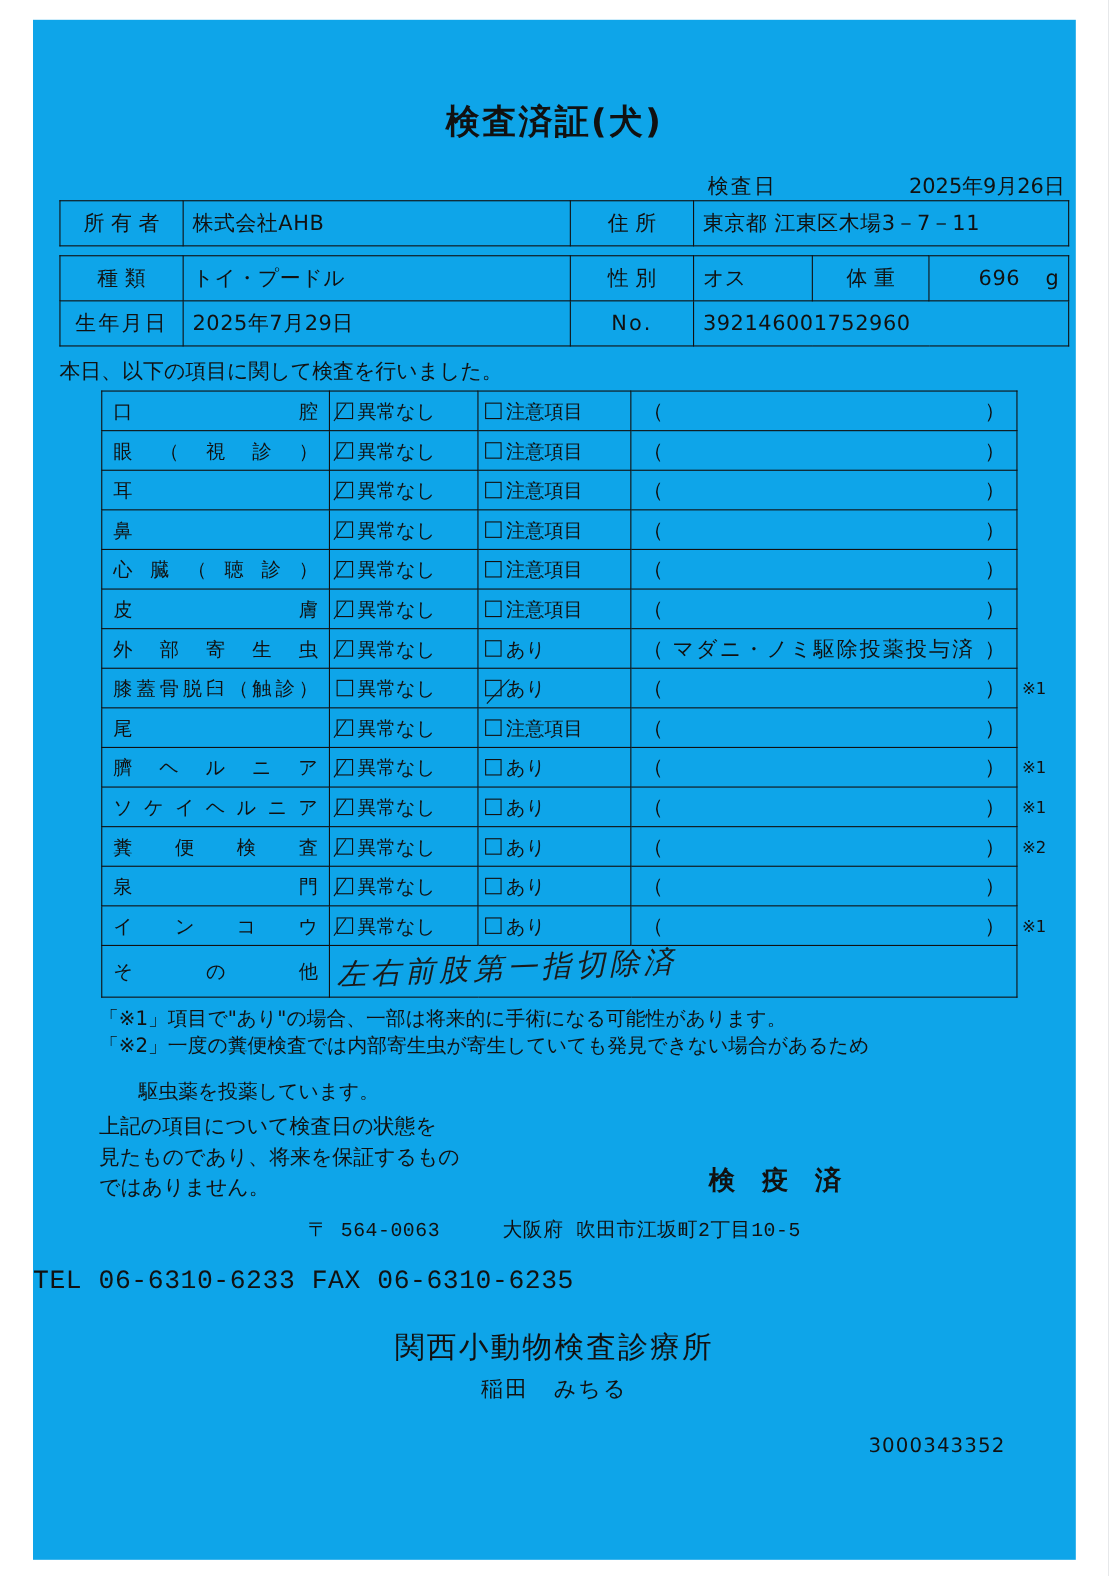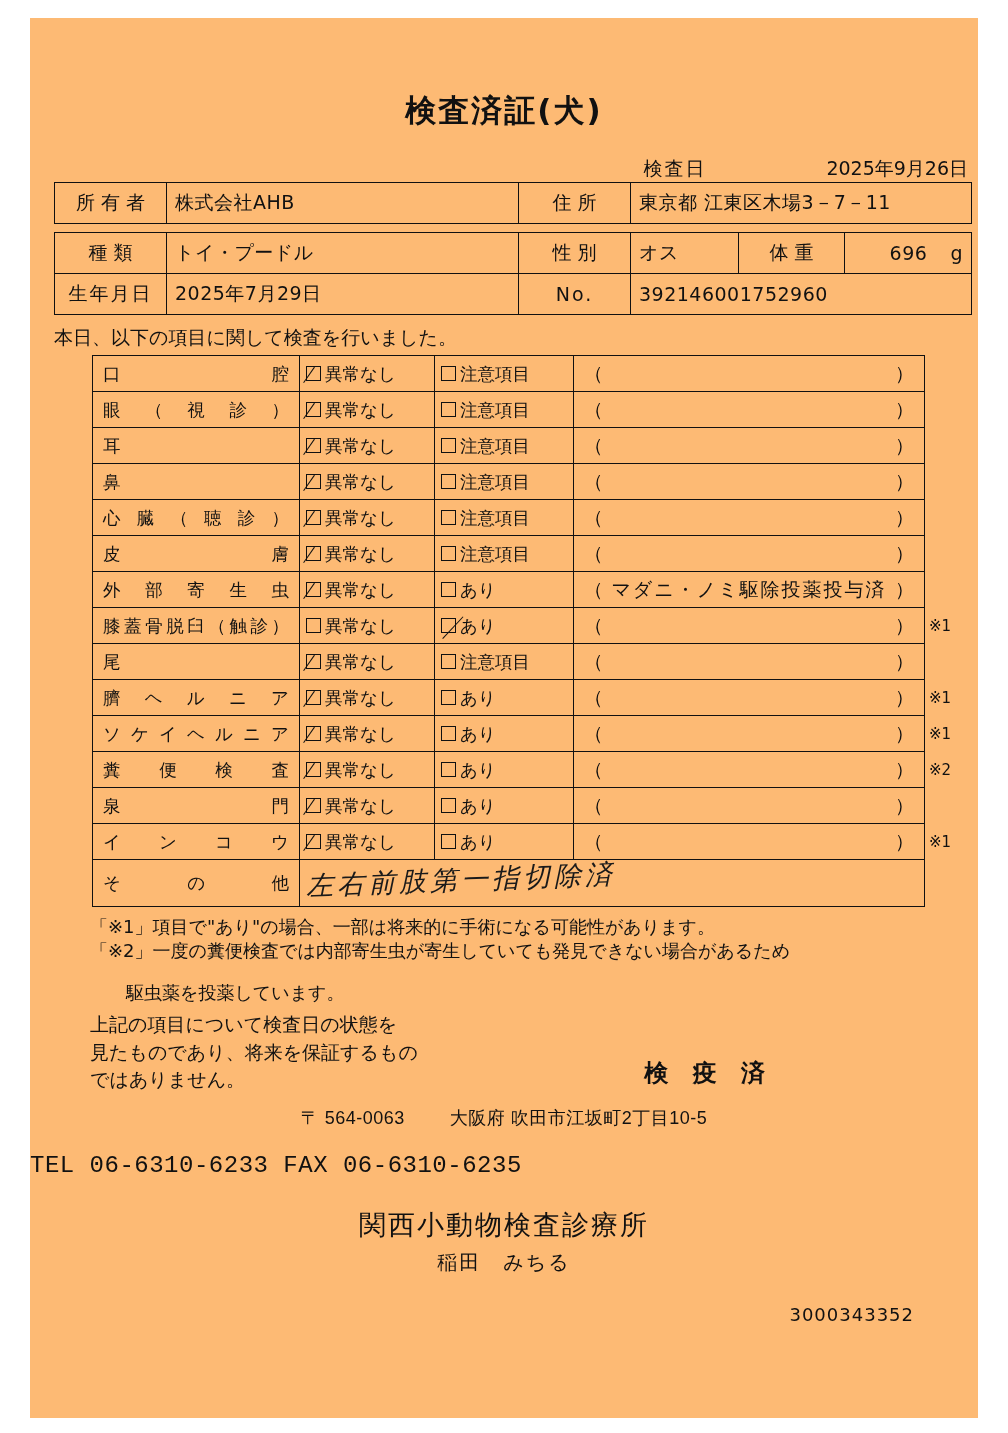--- a/index.html
+++ b/index.html
@@ -18,21 +18,21 @@
     overflow: hidden;
     margin: 0 auto;
     box-shadow: 0 0 0 1px #b8bcc2;
   }
   .sheet {
     position: absolute;
     left: 30px;
     top: 18px;
     width: 948px;
     height: 1400px;
-    background: #fdba74;
+    background: #0ea5e9;
   }
 
   
   .title {
     text-align: center;
     font-size: 31px;
     letter-spacing: 2px;
     font-weight: 700;
     color: #111;
     margin-top: 72px;
@@ -208,21 +208,21 @@
     font-weight: 700;
     color: #111;
     font-family: "DejaVu Sans", sans-serif;
   }
   .addr {
     text-align: center;
     font-size: 18px;
     color: #111;
     margin-top: 12px;
     letter-spacing: 0.5px;
-    font-family: Liberation Sans, sans-serif;
+    font-family: Liberation Mono, monospace;
   }
   .addr .gap { display: inline-block; width: 34px; }
   .tel {
     text-align: left;
     font-size: 24px;
     color: #111;
     margin-top: 22px;
     letter-spacing: 0.5px;
     font-family: Liberation Mono, monospace;
   }

